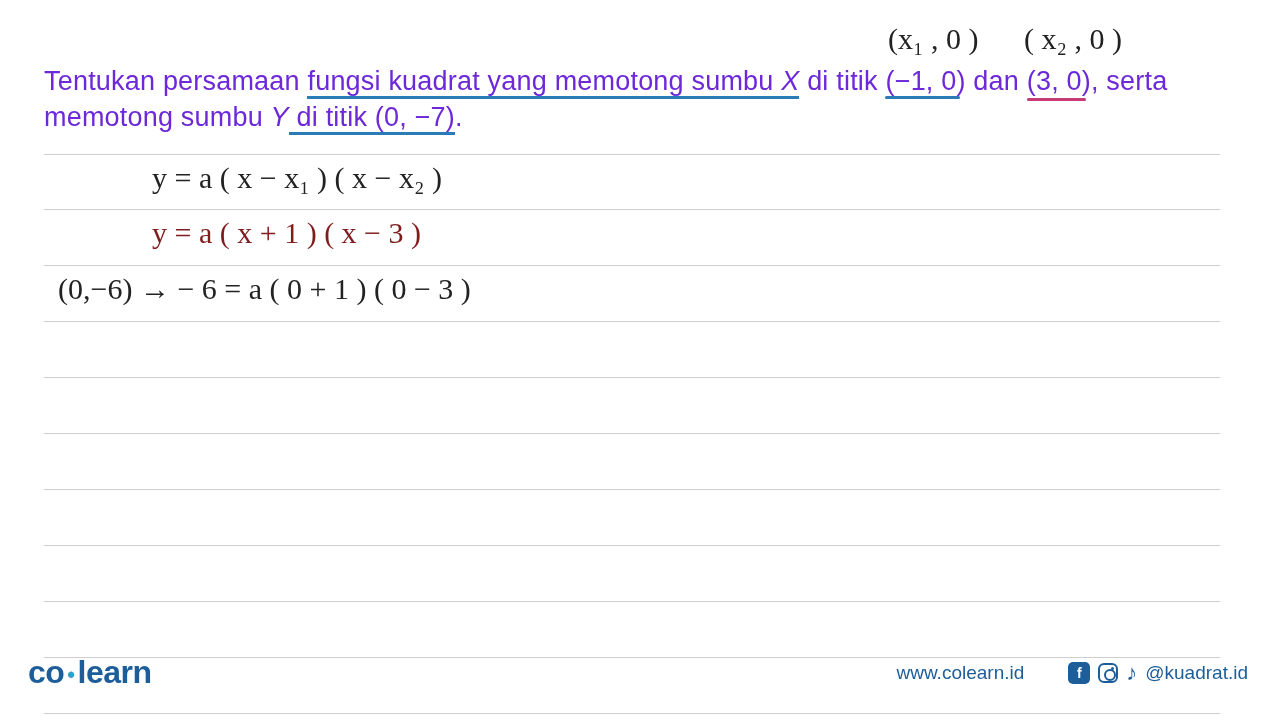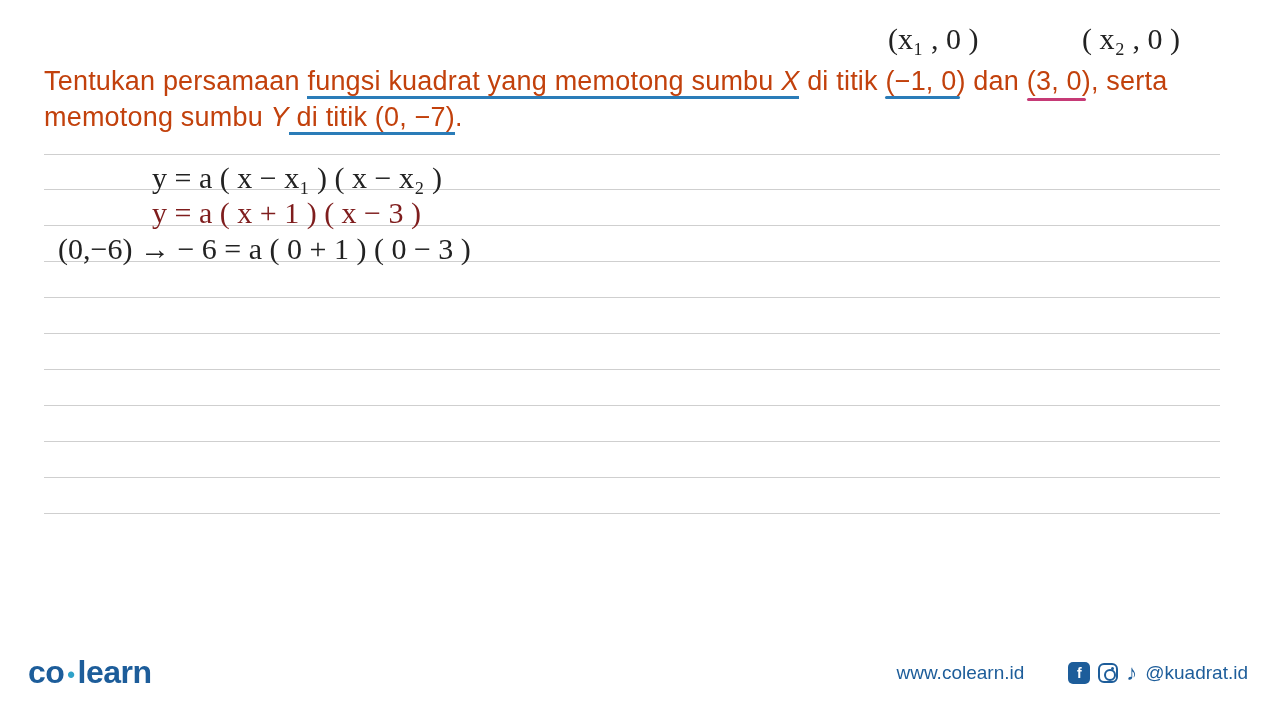--- a/index.html
+++ b/index.html
@@ -19,25 +19,25 @@
       padding: 28px 60px 0 44px;
       position: relative;
     }
     .hand-annot {
       font-family: 'Comic Sans MS', cursive;
       font-size: 30px;
       color: #222;
       position: absolute;
     }
     .annot1 { left: 888px; top: 22px; }
-    .annot2 { left: 1082px; top: 22px; }
+    .annot2 { left: 1024px; top: 22px; }
     .question {
       font-family: 'Segoe UI', Arial, sans-serif;
       font-size: 27px;
-      color: #c2410c;
+      color: #6d28d9;
       line-height: 1.35;
       margin-top: 35px;
       font-weight: 500;
       letter-spacing: 0.2px;
     }
     .u-blue-big {
       border-bottom: 3px solid #2a7cb8;
       padding-bottom: 0;
     }
     .u-blue-pt1 {
@@ -60,21 +60,21 @@
       left: 0; right: 5px; bottom: -5px;
       height: 3px;
       background: #c63a76;
       border-radius: 2px;
     }
     .worksheet {
       margin-top: 18px;
       position: relative;
     }
     .ruled-line {
-      height: 36px;
+      height: 56px;
       border-bottom: 1.5px solid #cfcfcf;
       position: relative;
     }
     .ruled-line.first { border-top: 1.5px solid #cfcfcf; }
     .hand {
       font-family: 'Comic Sans MS', cursive;
       font-size: 30px;
       position: absolute;
       top: 6px;
     }

